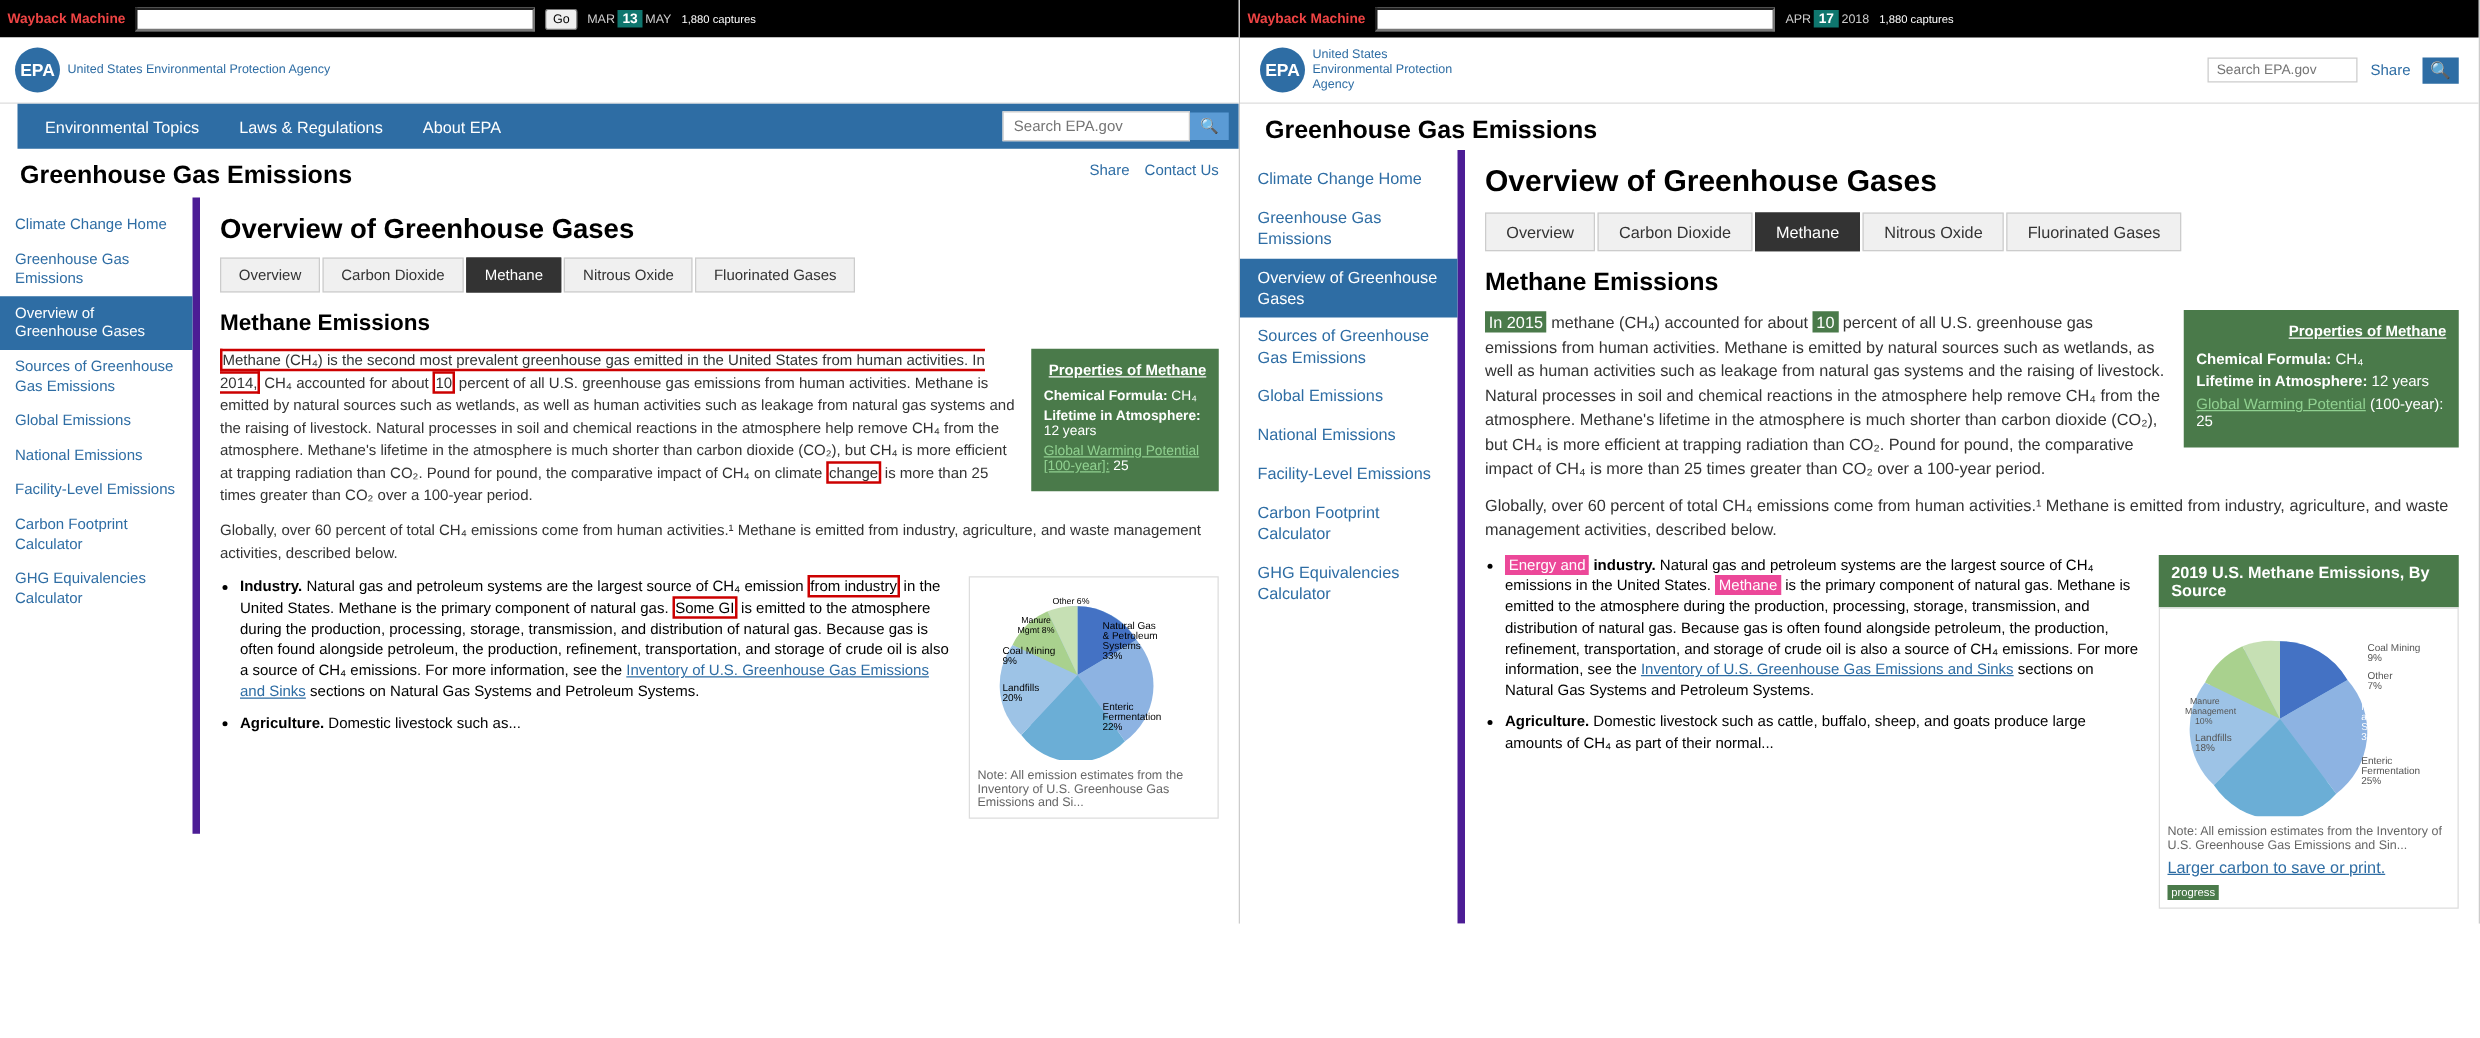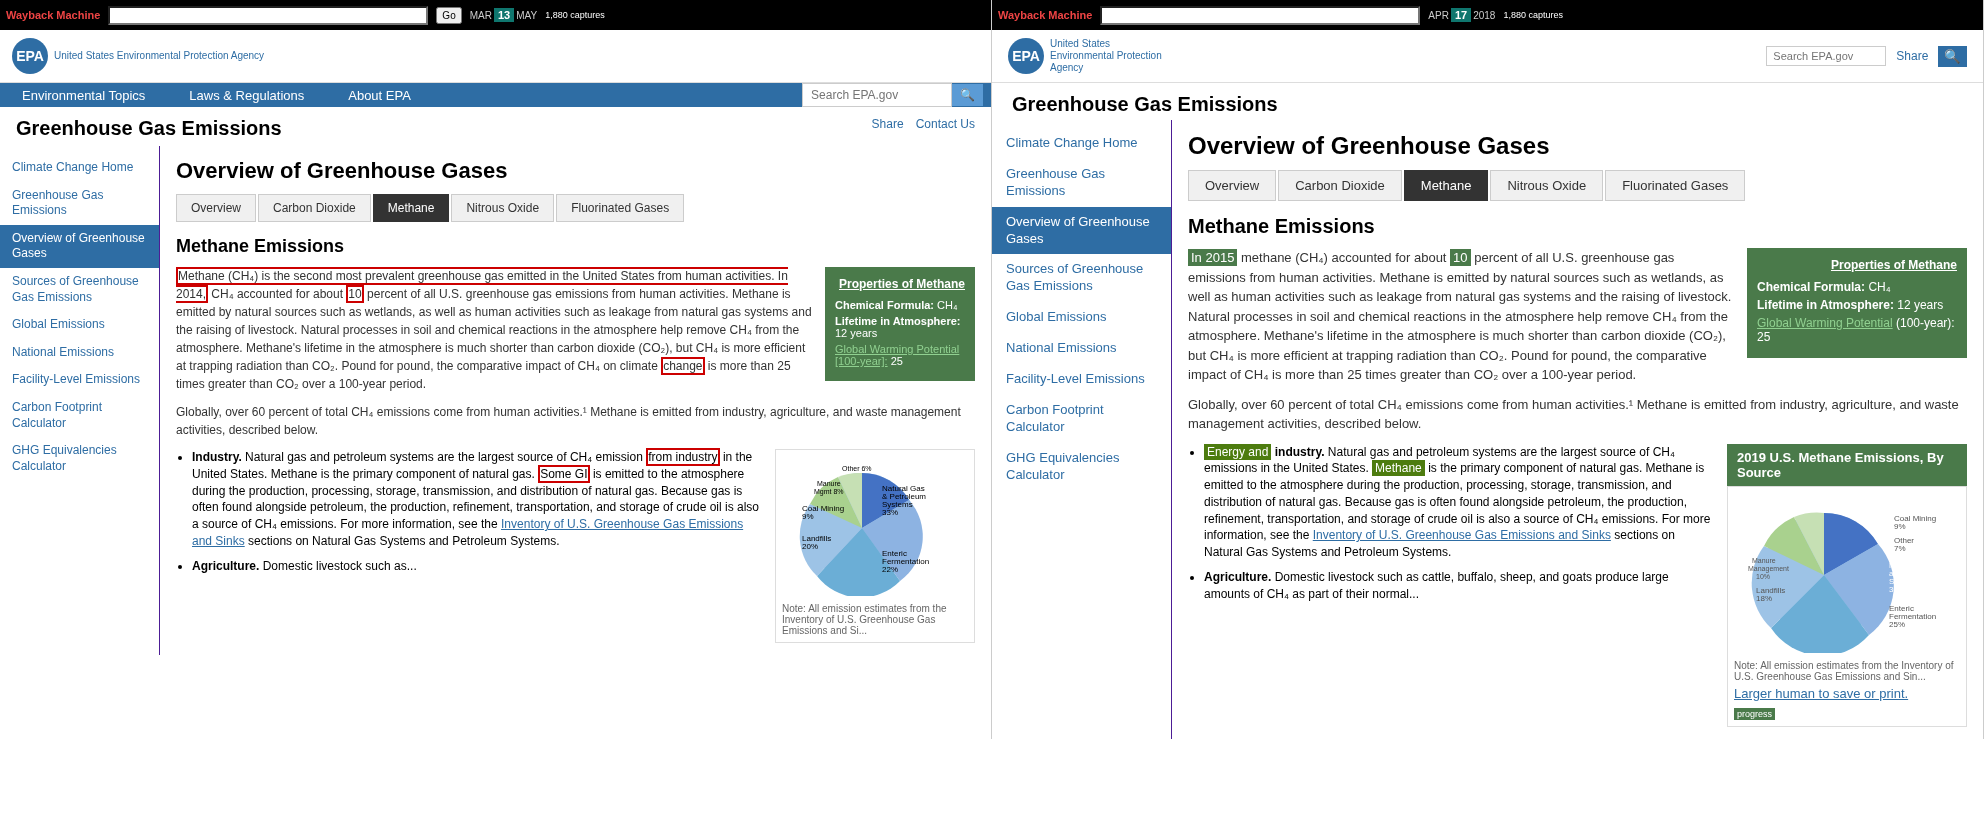--- a/index.html
+++ b/index.html
@@ -36,22 +36,23 @@
     .epa-logo { display: flex; align-items: center; gap: 6px; }
     .epa-circle { width: 36px; height: 36px; border-radius: 50%; background: #2e6da4; display: flex; align-items: center; justify-content: center; color: #fff; font-weight: bold; font-size: 14px; }
     .epa-text { font-size: 10px; color: #2e6da4; line-height: 1.2; }
 
     
     .nav-bar {
       background: #2e6da4;
       display: flex;
       align-items: center;
       padding: 0 8px;
-      height: 24px;
-      gap: 16px;
+      height: 36px;
+      gap: 4px;
+      margin-left: 14px;
     }
     .nav-item {
       color: #fff;
       padding: 8px 14px;
       font-size: 13px;
       cursor: pointer;
       white-space: nowrap;
     }
     .search-bar { margin-left: auto; display: flex; align-items: center; }
     .search-input { padding: 4px 8px; font-size: 12px; border: 1px solid #ccc; width: 150px; }
@@ -67,21 +68,21 @@
     .page-title { font-size: 20px; color: #000; font-weight: bold; }
     .page-actions { display: flex; gap: 12px; font-size: 12px; color: #2e6da4; }
 
     
     .main-layout { display: flex; }
 
     
     .sidebar {
       width: 160px;
       padding: 8px 0;
-      border-right: 1px solid #4c1d95;
+      border-right: 6px solid #4c1d95;
       flex-shrink: 0;
     }
     .sidebar-item {
       padding: 6px 12px;
       font-size: 12px;
       color: #2e6da4;
       cursor: pointer;
       line-height: 1.3;
     }
     .sidebar-item.highlight {
@@ -156,21 +157,21 @@
     .panel-right .wayback-bar { height: 30px; }
     .panel-right .sidebar-item { font-size: 13px; padding: 7px 14px; }
     .panel-right .text-block { font-size: 13px; }
     .panel-right .tab { font-size: 13px; padding: 7px 16px; }
     .panel-right .properties-box { width: 200px; font-size: 12px; }
     .panel-right .chart-title-bar { font-size: 13px; }
 
     
     .green-highlight { background: #4a7a4a; color: #fff; padding: 1px 3px; text-align: center; }
     
-    .blue-highlight { background: #4d7c0f; color: #fff; padding: 1px 3px; }
+    .blue-highlight { background: #ec4899; color: #fff; padding: 1px 3px; }
     .search-input-sm { padding: 3px 6px; font-size: 11px; border: 1px solid #ccc; width: 120px; }
     .search-btn-sm { background: #2e6da4; border: none; color: #fff; padding: 3px 6px; cursor: pointer; }
 
     
     .sidebar-right { width: 180px; }
   </style>
 </head>
 <body>
 
 <div class="panel">
@@ -454,21 +455,21 @@
               <text x="155" y="126" font-size="8" fill="#555">Fermentation</text>
               <text x="155" y="134" font-size="8" fill="#555">25%</text>
               <text x="22" y="100" font-size="8" fill="#555">Landfills</text>
               <text x="22" y="108" font-size="8" fill="#555">18%</text>
               <text x="18" y="70" font-size="7" fill="#555">Manure</text>
               <text x="14" y="78" font-size="7" fill="#555">Management</text>
               <text x="22" y="86" font-size="7" fill="#555">10%</text>
             </svg>
             <div class="note-text">Note: All emission estimates from the Inventory of U.S. Greenhouse Gas Emissions and Sin...</div>
             <div style="margin-top:4px;">
-              <span class="link">Larger human to save or print.</span>
+              <span class="link">Larger carbon to save or print.</span>
             </div>
             <div style="margin-top:4px;">
               <span style="background:#4a7a4a;color:#fff;font-size:9px;padding:1px 3px;">progress</span>
             </div>
           </div>
         </div>
       </div>
     </div>
   </div>
 </div>

